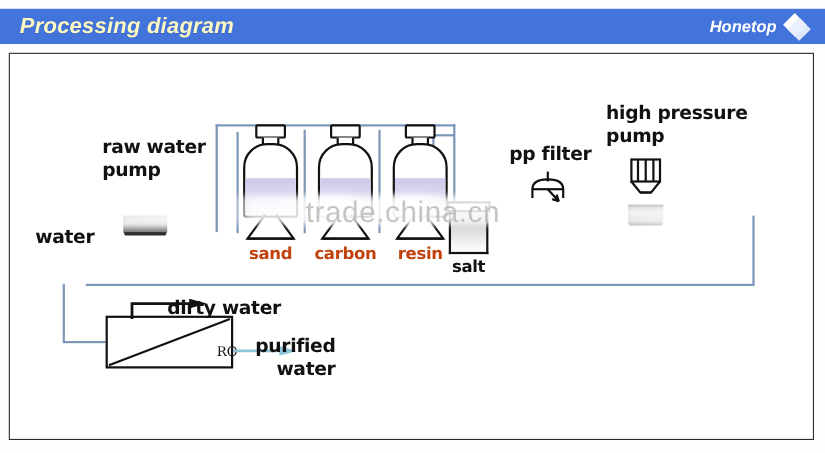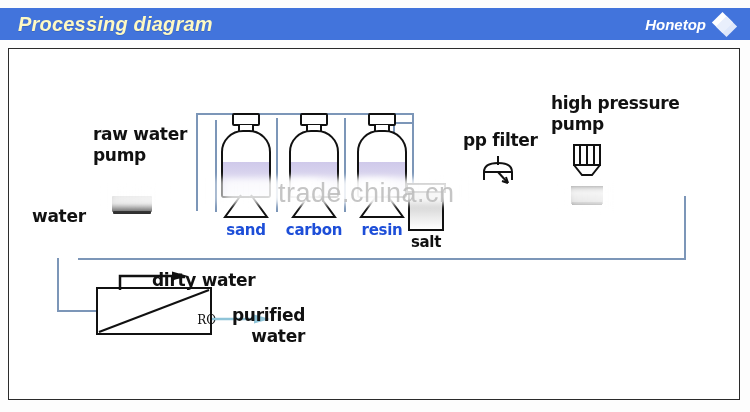--- a/index.html
+++ b/index.html
@@ -92,21 +92,21 @@
   .tank .media{
     position:absolute;left:0;bottom:0;width:100%;height:34px;
     background:linear-gradient(180deg,#cfc9ea 0%,#dedaf0 55%,#efeef8 100%);
   }
   .tank .foot{
     position:absolute;left:3px;top:82px;width:50px;height:24px;
   }
   .tank .foot svg{display:block;}
   .tank .tlabel{
     position:absolute;left:-8px;top:108px;width:72px;text-align:center;
-    font-family:"DejaVu Sans", sans-serif;font-weight:bold;font-size:15px;color:#1d4ed8;
+    font-family:"DejaVu Sans", sans-serif;font-weight:bold;font-size:15px;color:#c2410c;
     letter-spacing:-0.3px;
   }
 
   
   .saltbox{position:absolute;width:40px;height:48px;}
   .saltbox .lid{
     position:absolute;left:0;top:0;width:40px;height:10px;
     border:2px solid #111;box-sizing:border-box;background:#fff;
   }
   .saltbox .bin{

